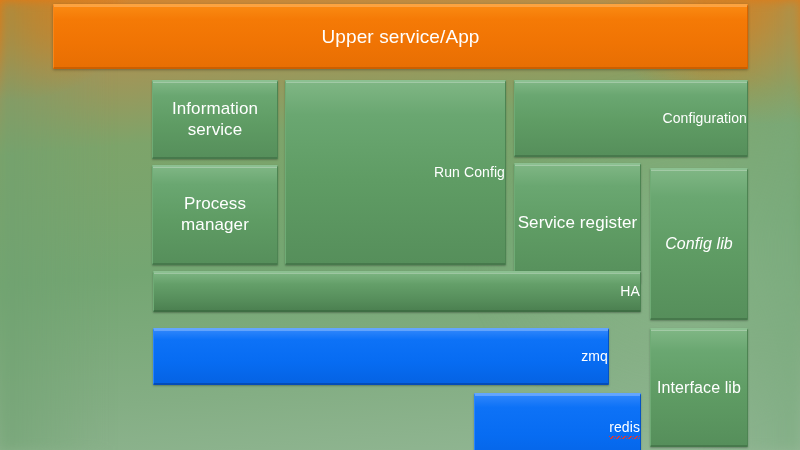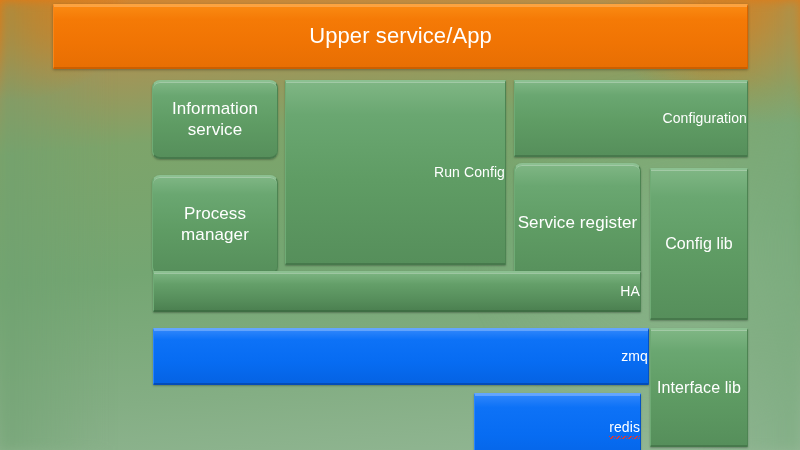--- a/index.html
+++ b/index.html
@@ -77,23 +77,23 @@
   }
   .blue {
     background: linear-gradient(180deg, #2f86fb 0%, #0d72f7 18%, #076cf2 60%, #0563e4 100%);
     border-top: 2px solid #63a6ff;
     border-left: 1px solid #2b84fb;
     border-right: 1px solid #0452c4;
     border-bottom: 2px solid #044db8;
     box-shadow: 0 1px 2px rgba(0,0,0,0.28), inset 0 1px 0 rgba(255,255,255,0.25);
   }
 
-  .fs-22 { font-size: 22px; }
+  .fs-22 { font-size: 19px; }
   .fs-18 { font-size: 14px; justify-content: flex-end; }
-  .fs-17 { font-size: 17px; border-radius: 8px; }
+  .fs-17 { font-size: 17px; }
   .fs-16 { font-size: 16px; }
 
   
   .spell {
     position: relative;
     z-index: 2;
     padding-bottom: 2px;
     background-image: repeating-linear-gradient(
       135deg,
       #d83a3a 0px, #d83a3a 1.2px,
@@ -112,49 +112,49 @@
 
   <div class="block orange fs-22" style="left:53px; top:4px; width:695px; height:65px;">
     <span class="lbl">Upper service/App</span>
   </div>
 
 
   <div class="block green fs-17" style="left:152px; top:80px; width:126px; height:79px;">
     <span class="lbl">Information service</span>
   </div>
 
-  <div class="block green fs-17" style="left:152px; top:175px; width:126px; height:100px;">
+  <div class="block green fs-17" style="left:152px; top:165px; width:126px; height:100px;">
     <span class="lbl">Process manager</span>
   </div>
 
   <div class="block green fs-18" style="left:285px; top:80px; width:221px; height:185px;">
     <span class="lbl">Run Config</span>
   </div>
 
   <div class="block green fs-18" style="left:514px; top:80px; width:234px; height:77px;">
     <span class="lbl">Configuration</span>
   </div>
 
   <div class="block green fs-17" style="left:514px; top:163px; width:127px; height:120px;">
     <span class="lbl">Service register</span>
   </div>
 
-  <div class="block green fs-16" style="left:650px; top:168px; width:98px; height:152px;">
+  <div class="block green fs-16" style="left:650px; top:168px; width:98px; height:152px;font-style:italic;">
     <span class="lbl">Config lib</span>
   </div>
 
   <div class="block green fs-16" style="left:650px; top:328px; width:98px; height:119px;">
     <span class="lbl">Interface lib</span>
   </div>
 
   <div class="block green-dark fs-18" style="left:153px; top:271px; width:488px; height:41px;">
     <span class="lbl">HA</span>
   </div>
 
-  <div class="block blue fs-18" style="left:153px; top:328px; width:496px; height:57px;">
+  <div class="block blue fs-18" style="left:153px; top:328px; width:456px; height:57px;">
     <span class="lbl">zmq</span>
   </div>
 
 
   <div class="block blue fs-18" style="left:474px; top:393px; width:167px; height:72px;">
     <span class="lbl spell">redis</span>
   </div>
 
 </div>
 

